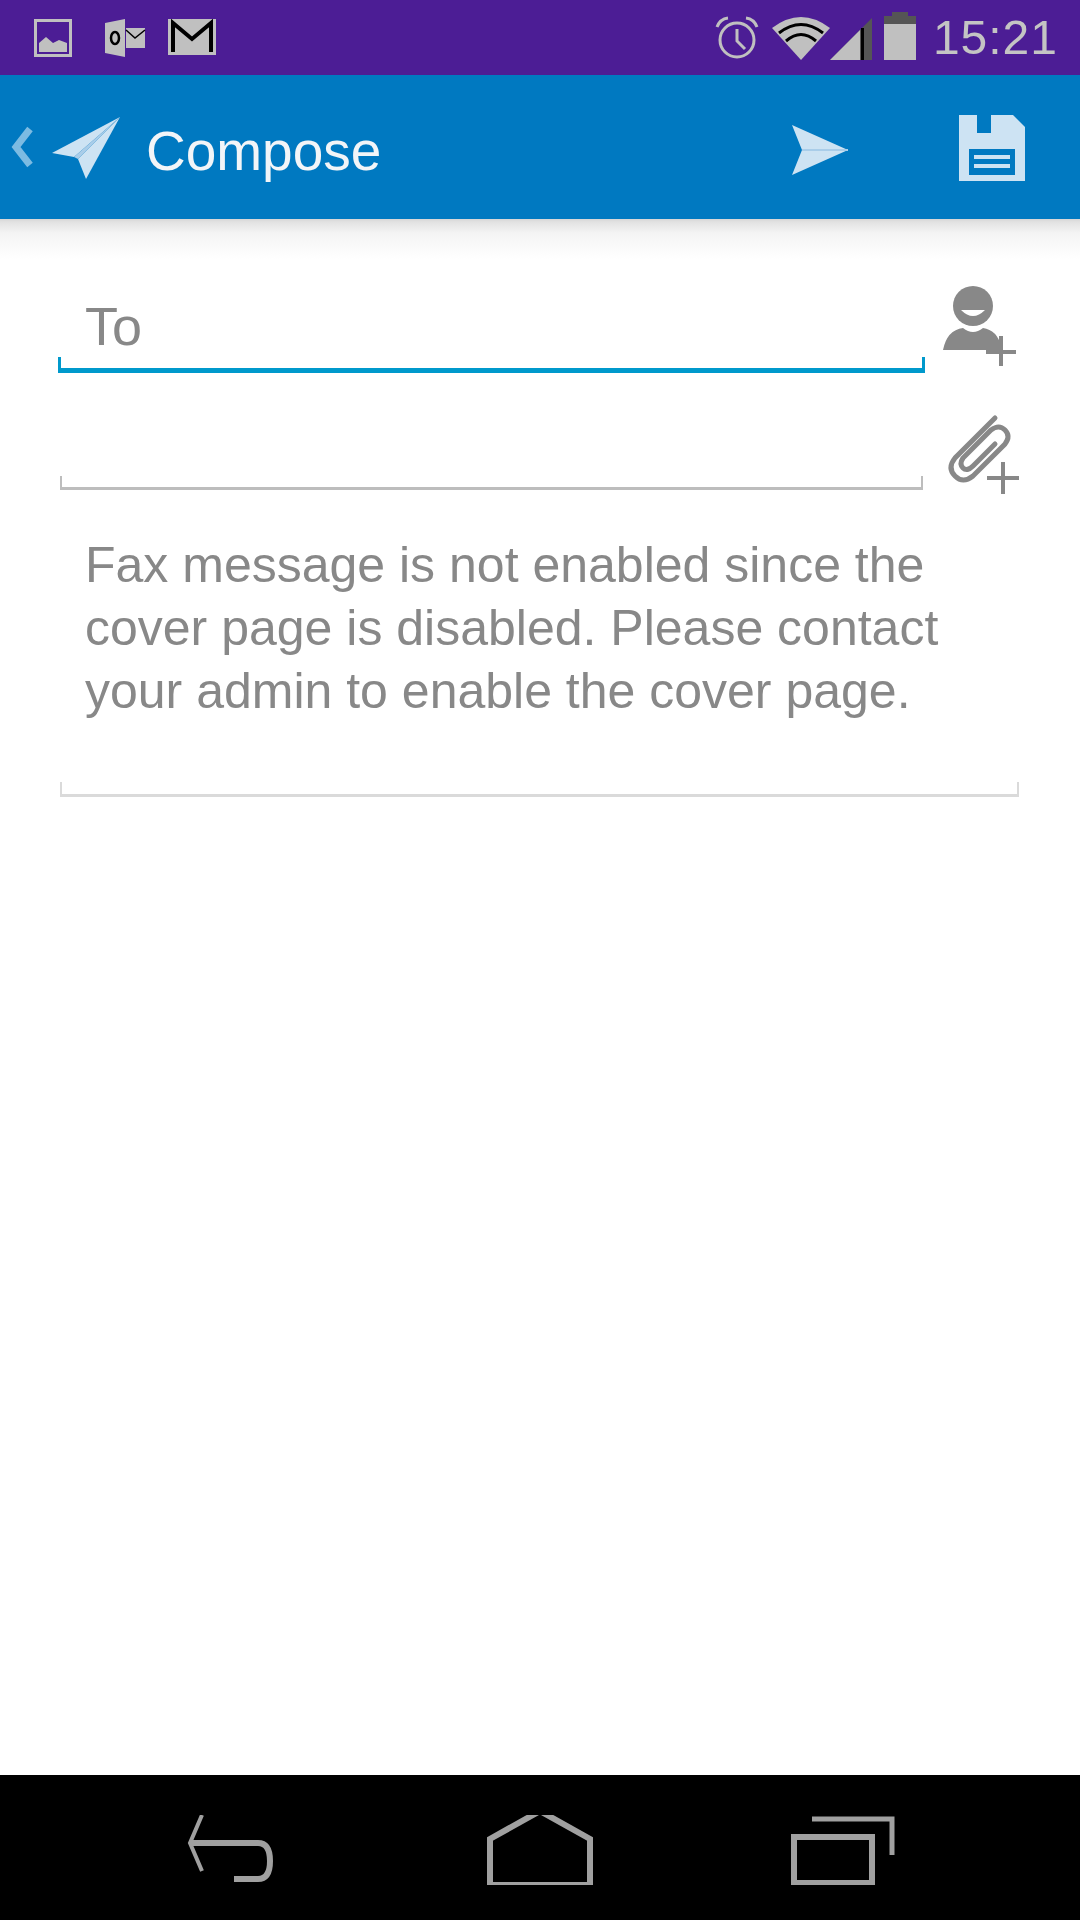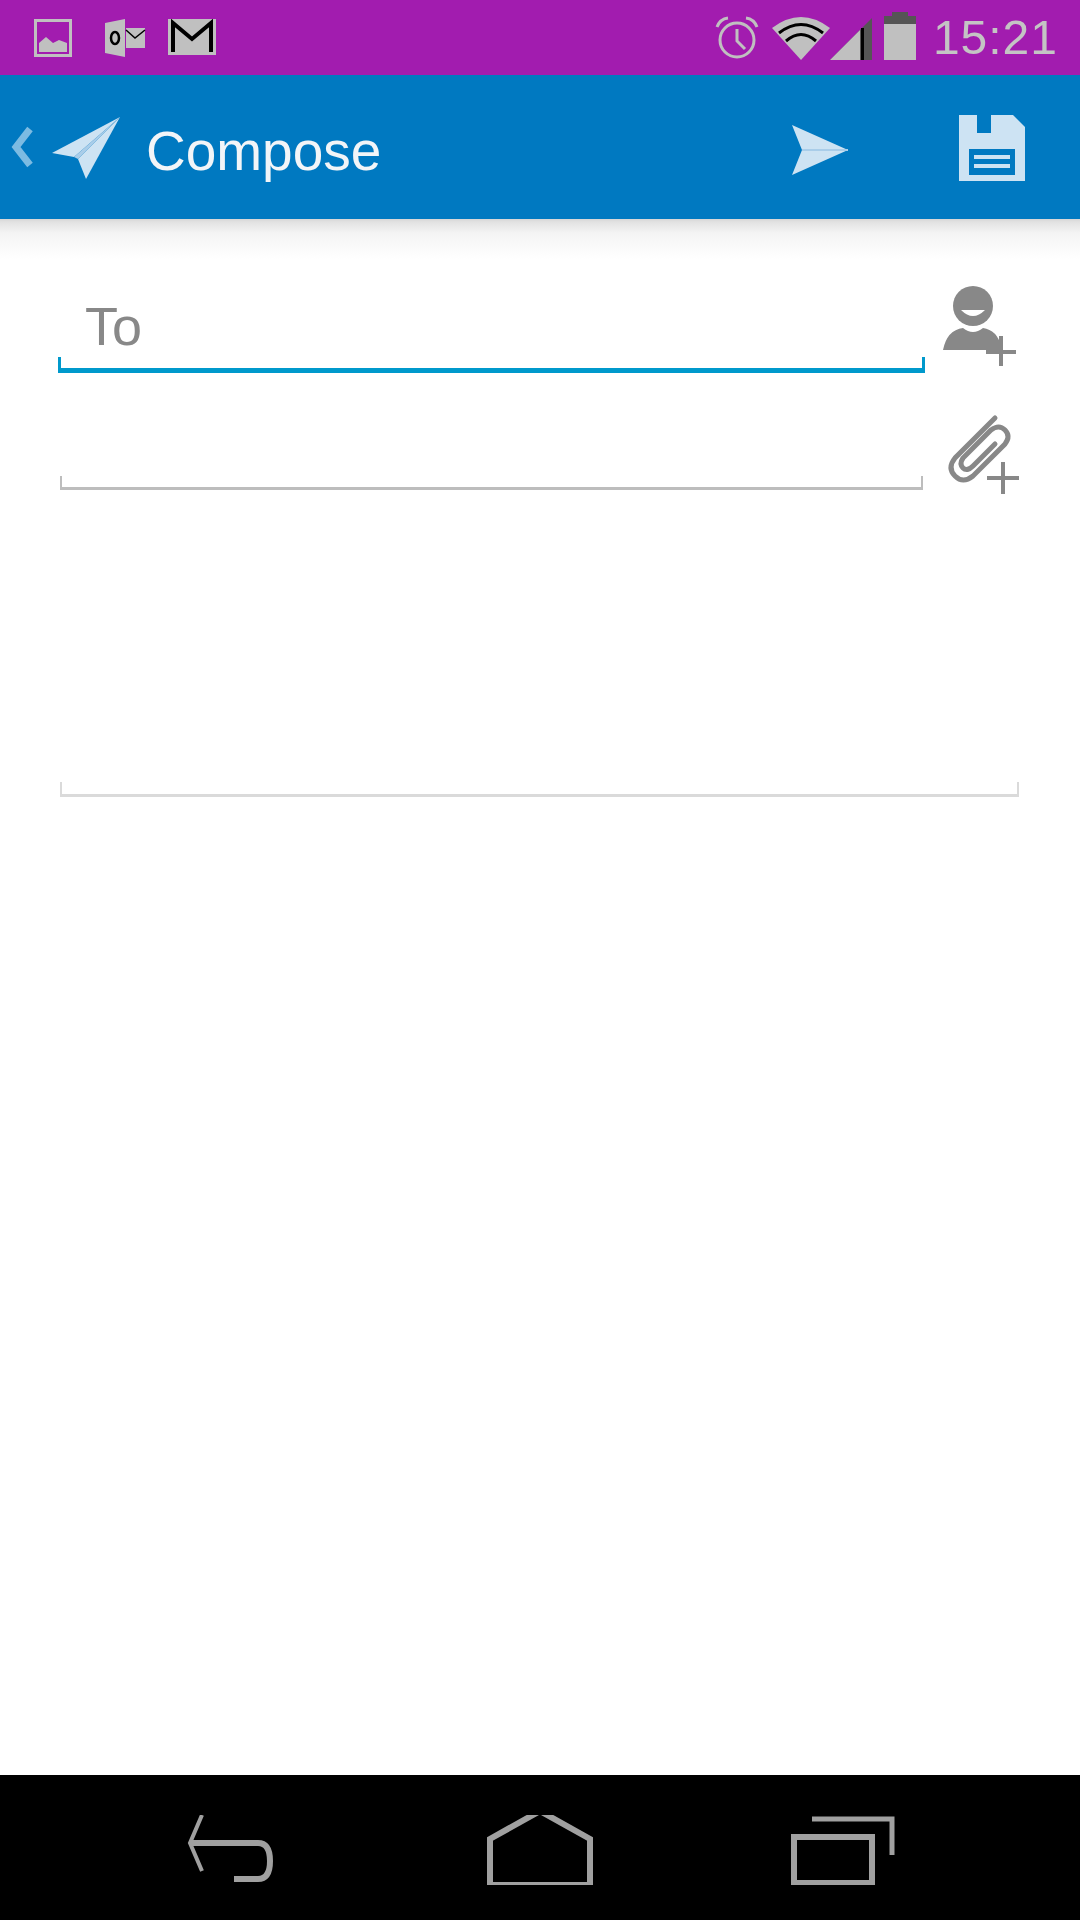--- a/index.html
+++ b/index.html
@@ -1,20 +1,20 @@
 <!DOCTYPE html>
 <html><head>
 <meta charset="utf-8">
 <style>
   * { box-sizing: border-box; margin: 0; padding: 0; }
   html, body { width: 1080px; height: 1920px; overflow: hidden; background: #ffffff; }
   body { position: relative; font-family: "Liberation Sans", "DejaVu Sans", sans-serif; }
 
   
-  .status-bar { position: absolute; left: 0; top: 0; width: 1080px; height: 75px; background: #a21caf; }
+  .status-bar { position: absolute; left: 0; top: 0; width: 1080px; height: 75px; background: #4c1d95; }
   .sb-icon { position: absolute; top: 14px; }
   .sb-time { position: absolute; right: 22px; top: 10px; color: #c4c4c4; font-size: 48px; font-family: "Liberation Sans", sans-serif; letter-spacing: 1px; }
 
   
   .app-bar { position: absolute; left: 0; top: 75px; width: 1080px; height: 144px; background: #0079c1; }
   .app-bar-shadow { position: absolute; left: 0; top: 219px; width: 1080px; height: 40px;
     background: linear-gradient(to bottom, #d6d6d6 0px, #e2e2e2 3px, #f4f4f4 14px, #ffffff 40px); }
   .up-chevron { position: absolute; left: 10px; top: 50px; }
   .app-logo { position: absolute; left: 50px; top: 40px; }
   .app-title { position: absolute; left: 146px; top: 44px; color: #f2f5f8; font-size: 55px; font-family: "Liberation Sans", sans-serif; }
@@ -144,20 +144,21 @@
   <svg width="100" height="100" viewBox="0 0 100 100">
     <path d="M60 18 L20 58 Q12 68 20 76 Q28 84 38 76 L70 44 Q76 36 70 30 Q64 24 56 30 L28 58 Q24 64 28 68 Q32 72 38 66 L60 44" fill="none" stroke="#888" stroke-width="5" stroke-linecap="round"></path>
     <rect x="52" y="76" width="32" height="4" fill="#888"></rect>
     <rect x="66" y="62" width="4" height="32" fill="#888"></rect>
   </svg>
 </div>
 
 <div class="field body-field">
   <div class="side-mask" style="left:-3px; top:0; width:5px; height:262px;"></div>
   <div class="side-mask" style="right:-3px; top:0; width:5px; height:262px;"></div>
+  <div class="body-text">Fax message is not enabled since the cover page is disabled. Please contact your admin to enable the cover page.</div>
 </div>
 
 <div class="nav-bar">
   <div class="nav-btn" style="left:180px;">
     <svg width="120" height="70" viewBox="0 0 120 70">
       <path d="M22 0 L10 28 L22 56" fill="none" stroke="#a0a0a0" stroke-width="4"></path>
       <path d="M12 28 L78 28 Q90 28 90 46 Q90 64 78 64 L54 64" fill="none" stroke="#a0a0a0" stroke-width="6"></path>
     </svg>
   </div>
   <div class="nav-btn" style="left:480px;">

